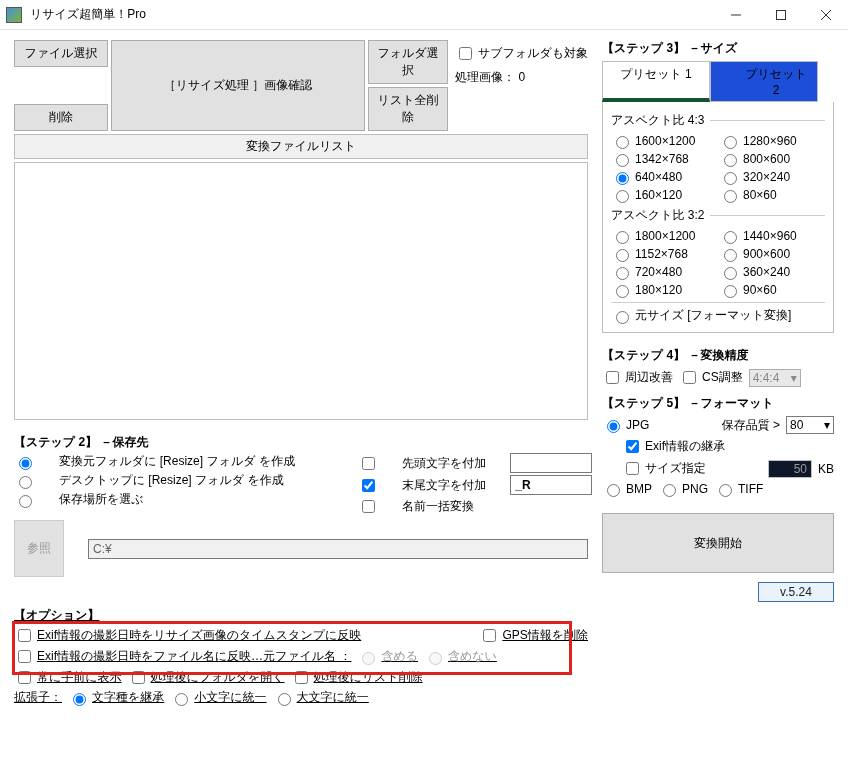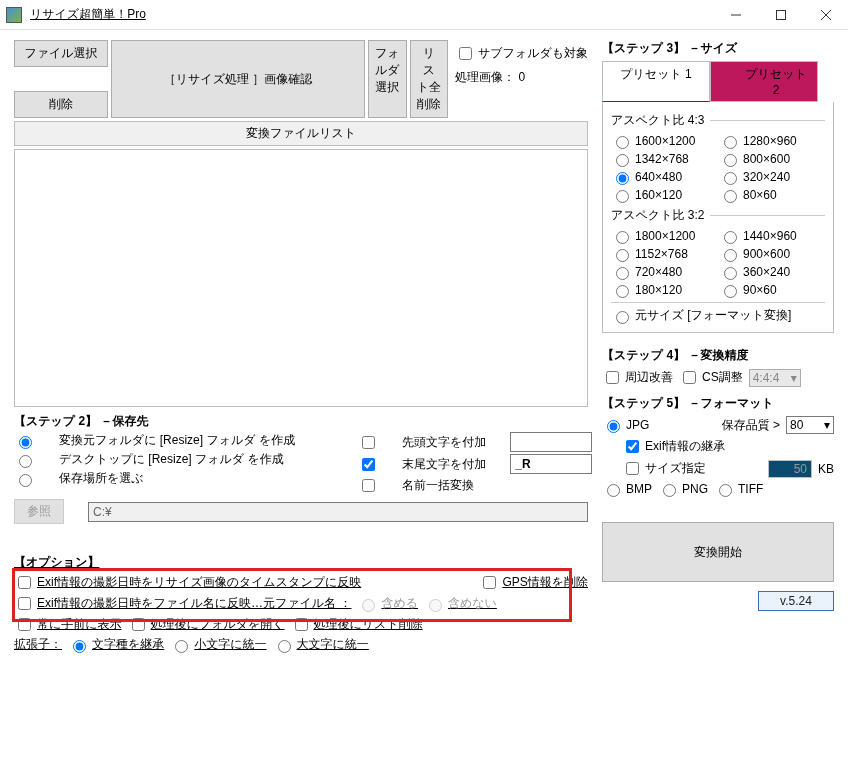--- a/index.html
+++ b/index.html
@@ -1,60 +1,60 @@
 <!DOCTYPE html>
 <html><head>
 <meta charset="utf-8">
 <style>
 * { box-sizing: border-box; font-family: "Yu Gothic UI", "Meiryo", sans-serif; font-size: 12px; }
 body { margin: 0; background: #fff; width: 848px; height: 784px; overflow: hidden; }
 .titlebar { height: 30px; display: flex; align-items: center; border-bottom: 1px solid #e0e0e0; }
 .titlebar-icon { width: 16px; height: 16px; margin: 0 6px; background: linear-gradient(135deg,#4a90d9,#7cb342); border: 1px solid #555; }
-.titlebar-title { flex: 1; padding-left: 2px; text-decoration: underline; }
+.titlebar-title { flex: 1; padding-left: 2px; }
 .titlebar-btn { width: 45px; height: 29px; display: flex; align-items: center; justify-content: center; color: #333; }
 .main { display: flex; padding: 10px 14px 6px 14px; gap: 14px; }
 .left { flex: 1; display: flex; flex-direction: column; gap: 6px; }
 .right { width: 232px; display: flex; flex-direction: column; gap: 4px; }
 .step-label { font-weight: bold; }
 .btn { background: #e1e1e1; border: 1px solid #adadad; padding: 4px 6px; text-align: center; cursor: pointer; }
 .step1 { display: flex; flex-direction: column; gap: 3px; }
 .step1-top { display: flex; gap: 3px; }
 .step1-col1 { display: flex; flex-direction: column; gap: 3px; width: 94px; justify-content: space-between; }
 .step1-col2 { flex: 1; display: flex; }
 .step1-col2 .btn { flex: 1; display: flex; align-items: center; justify-content: center; }
-.step1-col3 { display: flex; flex-direction: row; gap: 3px; width: 80px; }
+.step1-col3 { display: flex; flex-direction: column; gap: 3px; width: 80px; }
 .step1-col4 { display: flex; flex-direction: column; gap: 6px; padding: 4px 0 0 4px; }
 .listheader { background: #f0f0f0; border: 1px solid #bdbdbd; text-align: center; padding: 3px 0; }
 .listbox { border: 1px solid #bdbdbd; height: 258px; overflow-y: scroll; background: #fff; }
 .step2 .row { display: flex; align-items: center; gap: 24px; margin: 2px 0; }
 .step2-grid { display: flex; gap: 8px; }
 .step2-l { flex: 1; }
 .step2-r { width: 230px; }
 input[type=text] { border: 1px solid #7a7a7a; padding: 2px 4px; height: 20px; }
 input[type=text].wide { width: 82px; font-weight: bold; }
 input[type=text].path { flex: 1; background: #f0f0f0; color: #666; }
-.browse-btn { width: 50px; background: #e1e1e1; border: 1px solid #cccccc; color: #9a9a9a; padding: 3px 0; text-align:center;}
+.browse-btn { width: 50px; background: #e1e1e1; border: 1px solid #cccccc; color: #9a9a9a; padding: 19px 0; text-align:center;}
 .options { position: relative; margin-top: 22px; text-decoration: underline; }
 .redbox { position: absolute; border: 3px solid #d22; left: -2px; top: 14px; width: 560px; height: 54px; pointer-events: none; }
 .opt-row { display: flex; align-items: center; gap: 6px; margin: 2px 0; flex-wrap: wrap; }
 .tabs { display: flex; }
 .tab { border: 1px solid #bdbdbd; padding: 4px 8px; background: #fff; cursor: pointer; width: 108px; text-align: center; }
-.tab.active { border-bottom: 1px solid #14532d; }
-.tab.inactive { background: #be185d; border-bottom: 1px solid #bdbdbd; padding-left: 32px; }
+.tab.active { border-bottom: 4px solid #14532d; }
+.tab.inactive { background: #1d4ed8; border-bottom: 1px solid #bdbdbd; padding-left: 32px; }
 .tabbody { border: 1px solid #bdbdbd; border-top: none; padding: 6px 8px 8px 8px; }
 .aspect-hdr { display: flex; align-items: center; gap: 6px; margin: 4px 0; }
 .aspect-hdr .line { flex: 1; height: 1px; background: #ccc; }
 .size-grid { display: grid; grid-template-columns: 1fr 1fr; gap: 2px 2px; }
 .step4 { display: flex; align-items: center; gap: 6px; }
 .drop { border: 1px solid #adadad; background: #e8e8e8; color: #888; padding: 1px 3px; width: 52px; display:flex; justify-content:space-between; align-items:center;}
 .step5 { display: flex; flex-direction: column; gap: 3px; }
 .step5 .row { display: flex; align-items: center; gap: 6px; }
 .quality { border: 1px solid #7a7a7a; width: 48px; padding: 1px 3px; display:flex; justify-content:space-between; align-items:center;}
-.numbox { border: 1px solid #c0c0c0; background: #0c4a6e; color: #999; width: 44px; padding: 1px 4px; text-align:right;}
-.startbtn { height: 60px; margin-top: 22px; }
+.numbox { border: 1px solid #c0c0c0; background: #0f172a; color: #999; width: 44px; padding: 1px 4px; text-align:right;}
+.startbtn { height: 60px; margin-top: 13px; }
 .version { border: 1px solid #3b6fb5; background: #eaf2fc; color: #222; padding: 2px 0; text-align: center; width: 76px; align-self: flex-end; margin-top: 6px; cursor:pointer;}
 label, span { white-space: nowrap; }
 .chk { display: flex; align-items: center; gap: 3px; }
 .rad { display: flex; align-items: center; gap: 3px; }
 .disabled { color: #999; }
 .lbl-dis { color: #999; }
 </style>
 </head>
 <body>
 
@@ -100,21 +100,21 @@
               <span>サブフォルダも対象</span>
             </label>
           <div><span>処理画像：</span> <span>0</span></div>
         </div>
       </div>
       <div class="listheader">変換ファイルリスト</div>
       <div class="listbox"></div>
     </div>
 
     <div class="step2">
-      <div class="step-label" style="">【ステップ 2】 －保存先</div>
+      <div class="step-label" style="margin-top:8px">【ステップ 2】 －保存先</div>
       <div class="step2-grid">
         <div class="step2-l">
           <label class="rad row">
               <input type="radio" name="savedest" checked="" style="">
               <span>変換元フォルダに [Resize] フォルダ を作成</span>
             </label>
           <label class="rad row">
               <input type="radio" name="savedest" style="">
               <span>デスクトップに [Resize] フォルダ を作成</span>
             </label>

